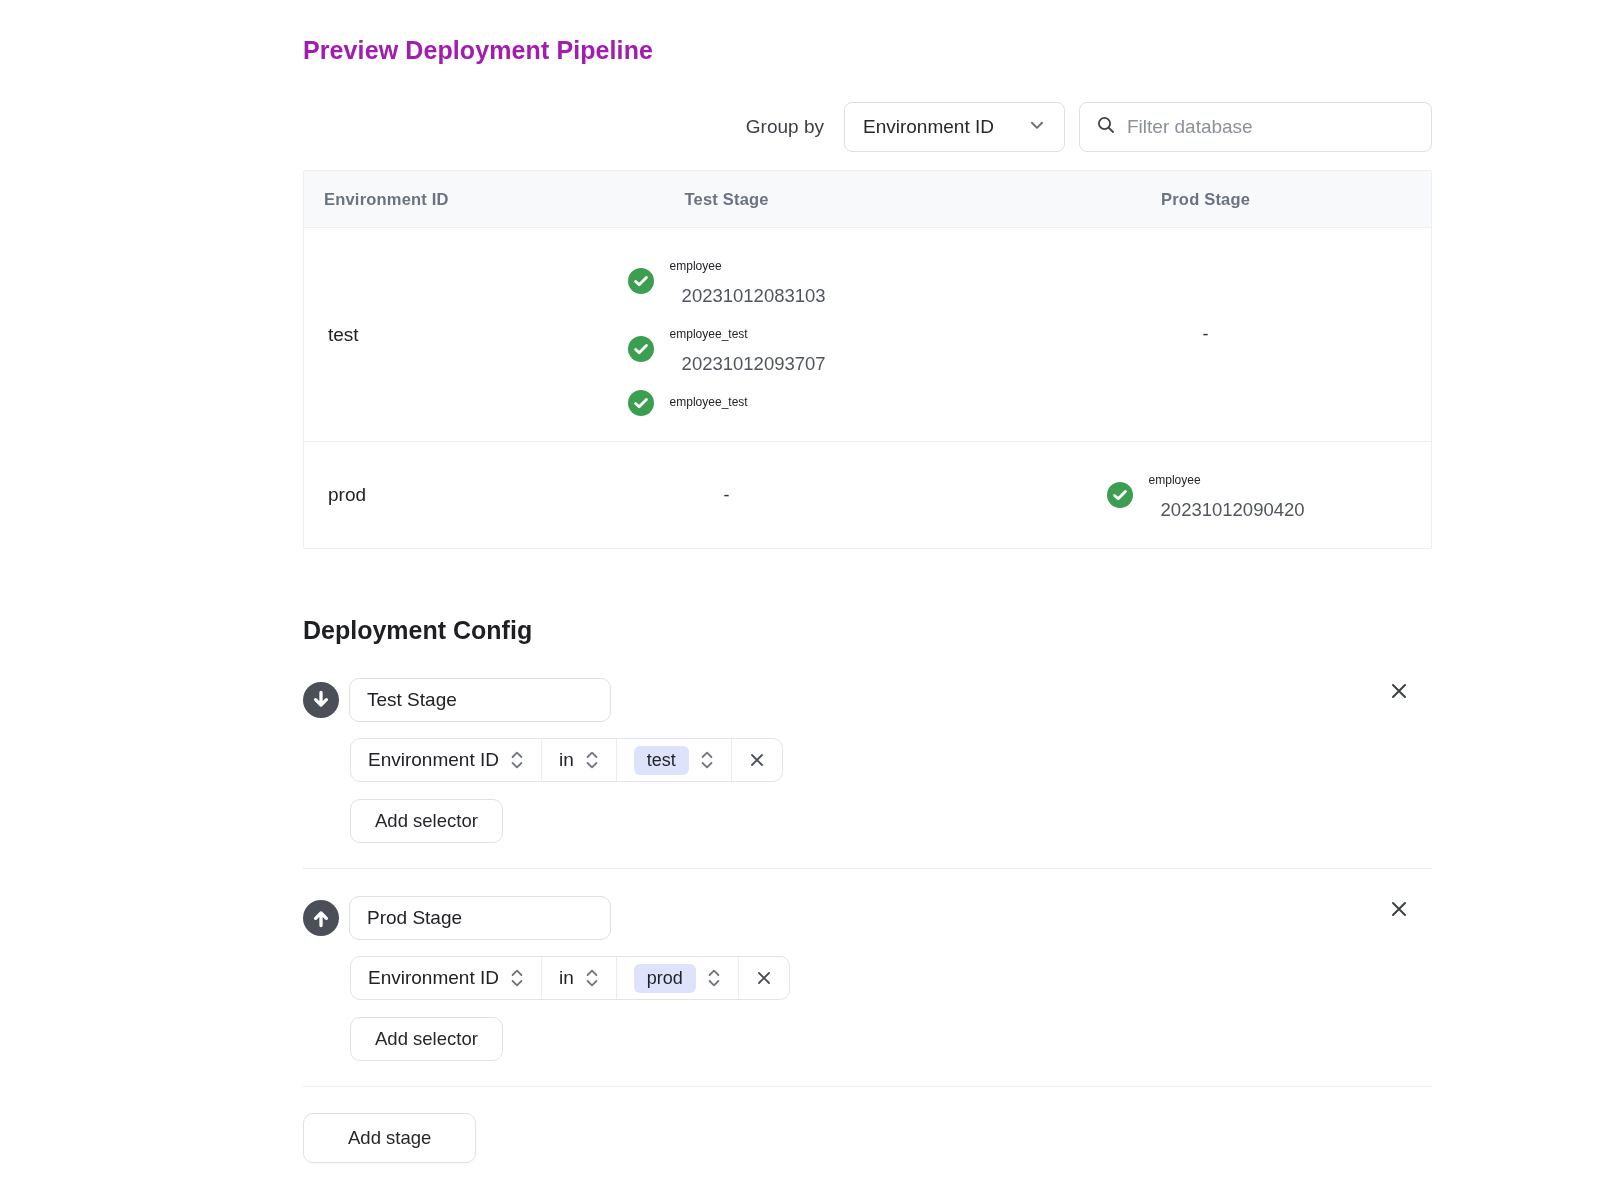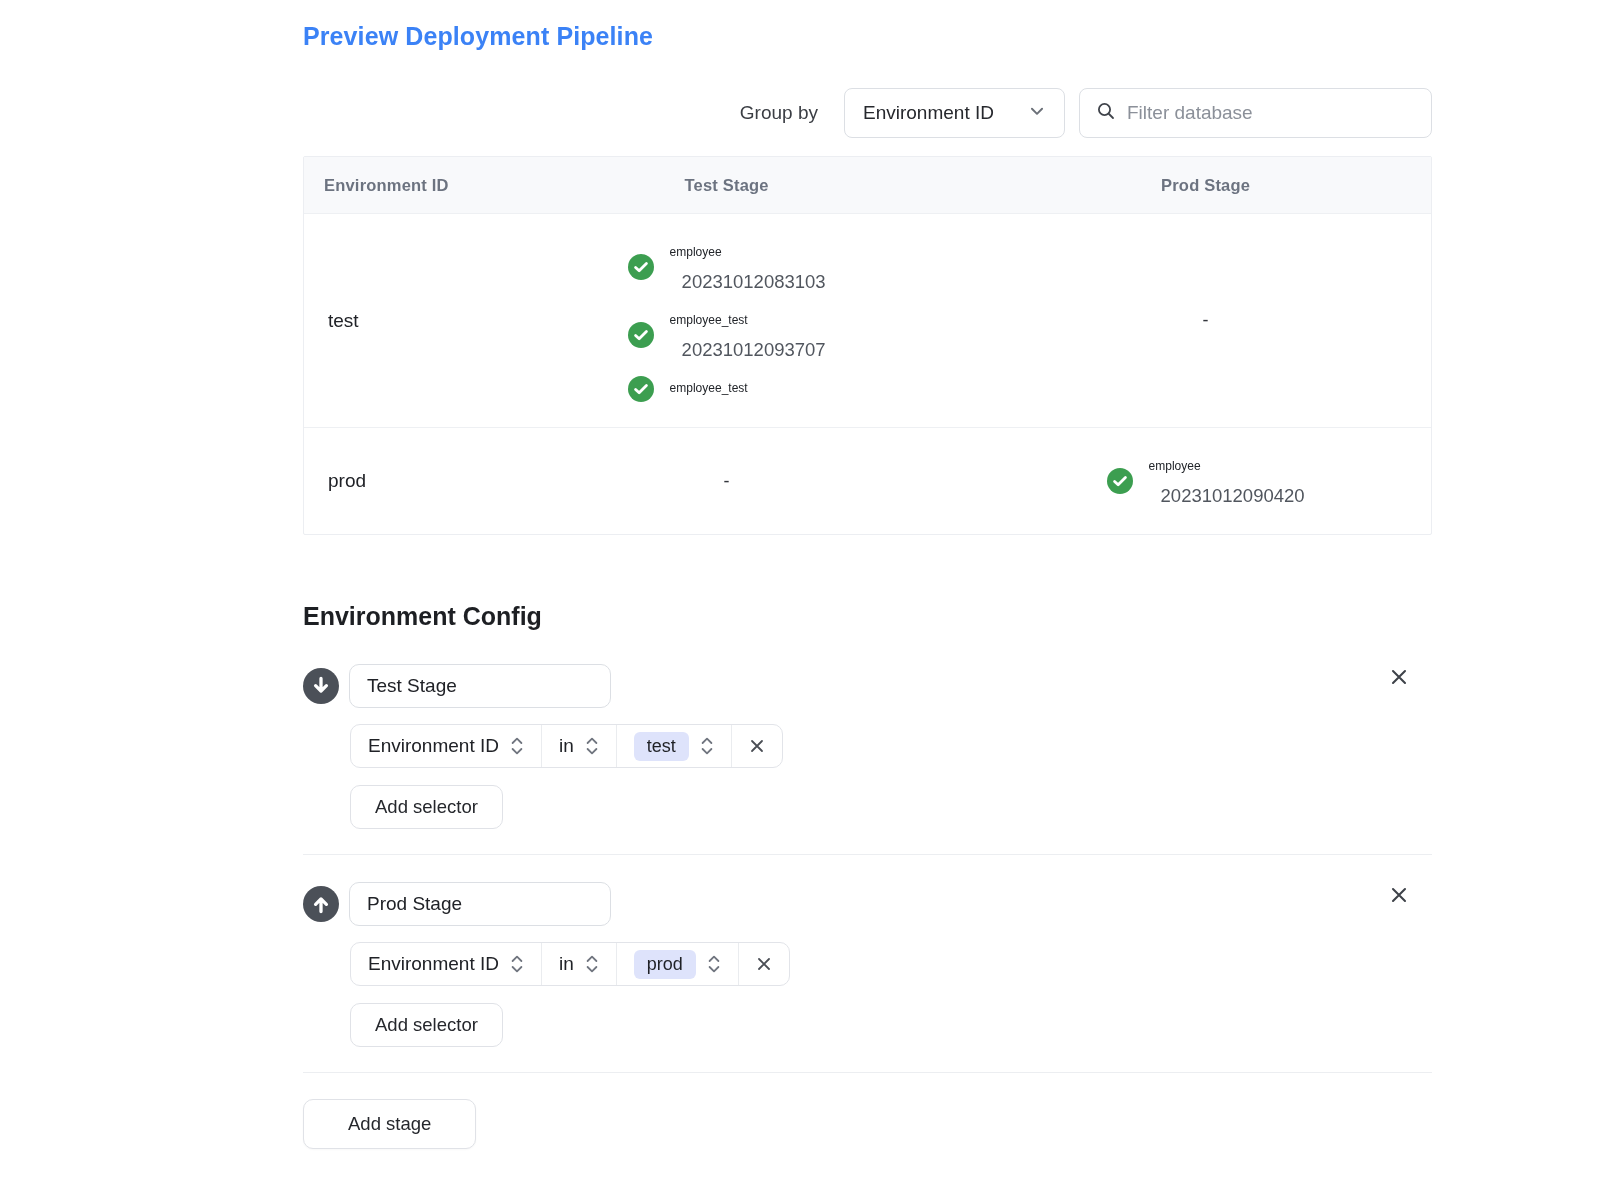--- a/index.html
+++ b/index.html
@@ -4,25 +4,25 @@
 <style>
   * { box-sizing: border-box; margin: 0; padding: 0; }
   body {
     background: #ffffff;
     font-family: "Liberation Sans", sans-serif;
     color: #202227;
   }
   .page { position: relative; width: 1600px; height: 1200px; background: #fff; overflow: hidden; }
   .content { position: absolute; left: 303px; top: 0; width: 1129px; }
 
-  .page-title { margin-top: 22px; font-size: 25px; font-weight: 700; color: #3b82f6; letter-spacing: 0.1px; }
+  .page-title { margin-top: 36px; font-size: 25px; font-weight: 700; color: #a21caf; letter-spacing: 0.1px; }
 
   
   .toolbar { margin-top: 37px; display: flex; justify-content: flex-end; align-items: center; gap: 14px; height: 50px; }
-  .group-by-label { font-size: 19px; color: #3b3e44; margin-right: 12px; }
+  .group-by-label { font-size: 19px; color: #3b3e44; margin-right: 6px; }
   .select-box {
     width: 221px; height: 50px; border: 1px solid #dcdfe4; border-radius: 8px;
     display: flex; align-items: center; justify-content: space-between;
     padding: 0 18px; font-size: 19px; color: #26282d; background: #fff; cursor: pointer;
   }
   .search-box {
     width: 353px; height: 50px; border: 1px solid #dcdfe4; border-radius: 8px;
     display: flex; align-items: center; gap: 11px; padding: 0 16px; background: #fff;
   }
   .search-box input {
@@ -194,21 +194,21 @@
               <div class="deploy-text">
                 <div class="d-name">employee</div>
                 <div class="d-version">20231012090420</div>
               </div>
             </div>
           </div>
         </div>
       </div>
     </div>
 
-    <h2 class="config-heading">Environment Config</h2>
+    <h2 class="config-heading">Deployment Config</h2>
 
     <div class="stage-section">
       <div class="stage-head">
         <svg class="dir-circle" viewBox="0 0 24 24">
             <circle cx="12" cy="12" r="12" fill="#4b5058"></circle>
             <path d="M12 7v8.4M8.4 11.8L12 15.4l3.6-3.6" stroke="#fff" stroke-width="2.2" fill="none" stroke-linecap="round" stroke-linejoin="round"></path>
           </svg>
         <input class="stage-name-input" value="Test Stage" style="">
       </div>
       <div class="selector-group">

